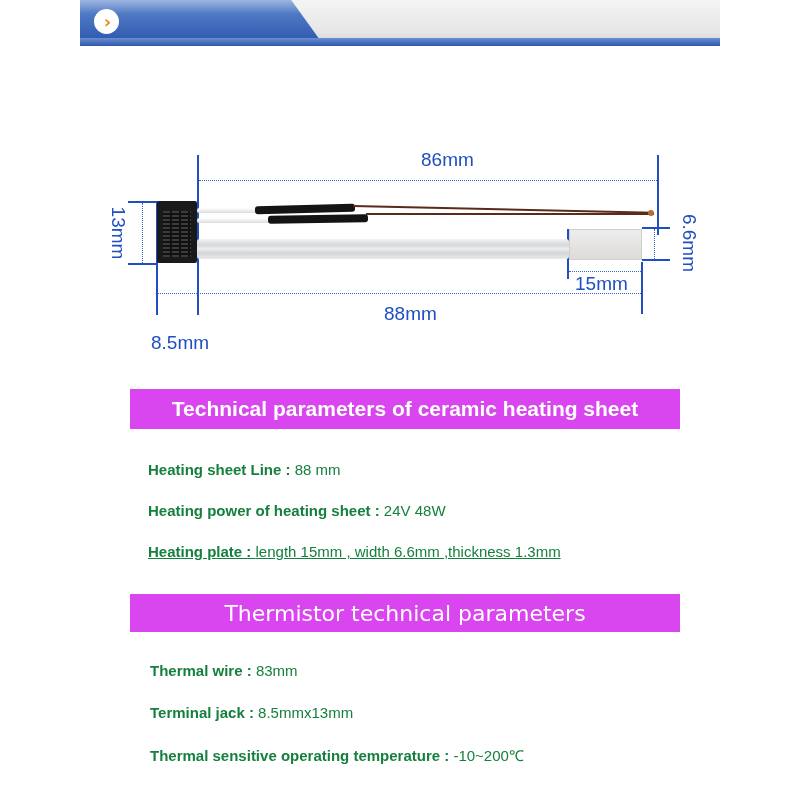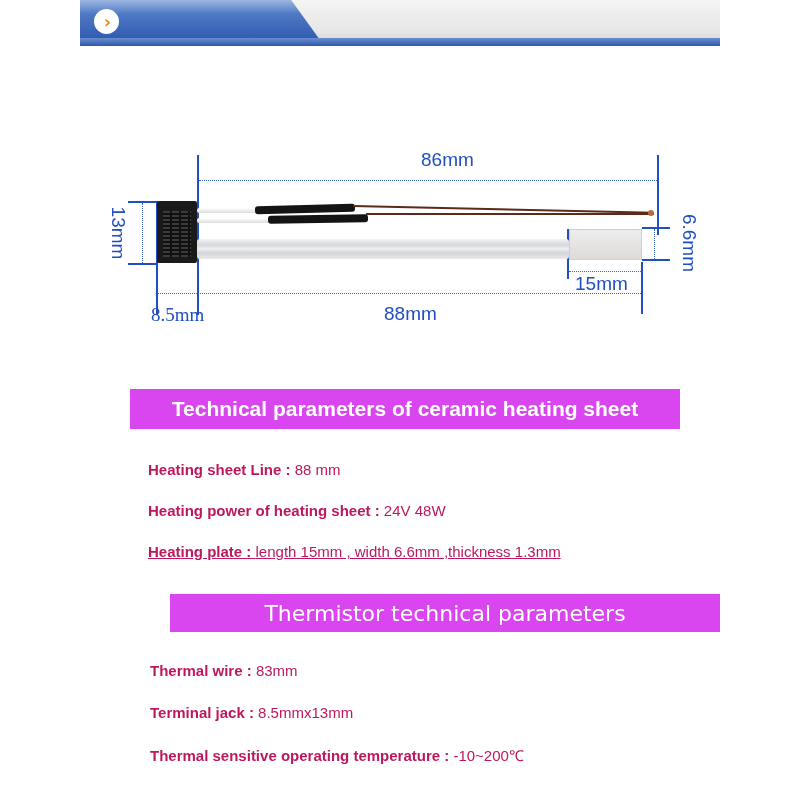--- a/index.html
+++ b/index.html
@@ -39,23 +39,23 @@
     .ribbon { position: absolute; left: 197px; top: 239px; width: 372px; height: 20px;
       background: linear-gradient(180deg, #f3f3f3 0%, #d6d8dc 30%, #eceeef 50%, #d3d5d9 70%, #e9e9ea 100%);
       border-radius: 3px; }
     .plate { position: absolute; left: 569px; top: 229px; width: 73px; height: 31px;
       background: linear-gradient(180deg, #ededed, #dedbd8); border: 1px solid #cfcfcf; }
 
     
     .section-bar { position: absolute; left: 130px; width: 550px; background: #d946ef; color: #ffffff;
       display: flex; align-items: center; justify-content: center; font-weight: bold; }
     .bar1 { top: 389px; height: 40px; font-size: 21px; font-family: "Liberation Sans", sans-serif; }
-    .bar2 { top: 594px; height: 38px; font-size: 22px; font-weight: normal; font-family: "DejaVu Sans", sans-serif; margin-left: 40px; }
+    .bar2 { top: 594px; height: 38px; font-size: 22px; font-weight: normal; font-family: "DejaVu Sans", sans-serif; }
 
-    .spec { position: absolute; font-size: 15px; color: #be185d; white-space: nowrap; }
+    .spec { position: absolute; font-size: 15px; color: #15803d; white-space: nowrap; }
     .spec .k { font-weight: bold; }
     .spec .v { font-weight: normal; }
   </style>
 </head>
 <body>
 
 <div class="banner">
   <div class="banner-bg"></div>
   <div class="banner-blue"></div>
   <div class="banner-strip"></div>
@@ -74,21 +74,21 @@
   <div class="dim-line" style="left:156px;top:201px;width:2px;height:114px;"></div>
   <div class="dim-line" style="left:641px;top:262px;width:2px;height:52px;"></div>
   <div class="dot-line" style="left:158px;top:293px;width:483px;"></div>
   <div class="dim-label" style="left:384px;top:303px;">88mm</div>
 
   <div class="dim-line" style="left:128px;top:201px;width:30px;height:2px;"></div>
   <div class="dim-line" style="left:128px;top:263px;width:30px;height:2px;"></div>
   <div class="dot-vline" style="left:142px;top:203px;height:60px;"></div>
   <div class="dim-label vert" style="left:92px;top:222px;">13mm</div>
 
-  <div class="dim-label" style="left:151px;top:304px;font-family:Liberation Serif, serif;">8.5mm</div>
+  <div class="dim-label" style="left:151px;top:332px;">8.5mm</div>
 
   <div class="dim-line" style="left:642px;top:227px;width:28px;height:2px;"></div>
   <div class="dim-line" style="left:642px;top:259px;width:28px;height:2px;"></div>
   <div class="dot-vline" style="left:654px;top:229px;height:30px;"></div>
   <div class="dim-label vert" style="left:660px;top:232px;">6.6mm</div>
 
   <div class="dim-line" style="left:567px;top:229px;width:2px;height:50px;"></div>
   <div class="dot-line" style="left:569px;top:271px;width:72px;"></div>
   <div class="dim-label" style="left:575px;top:273px;">15mm</div>
 

